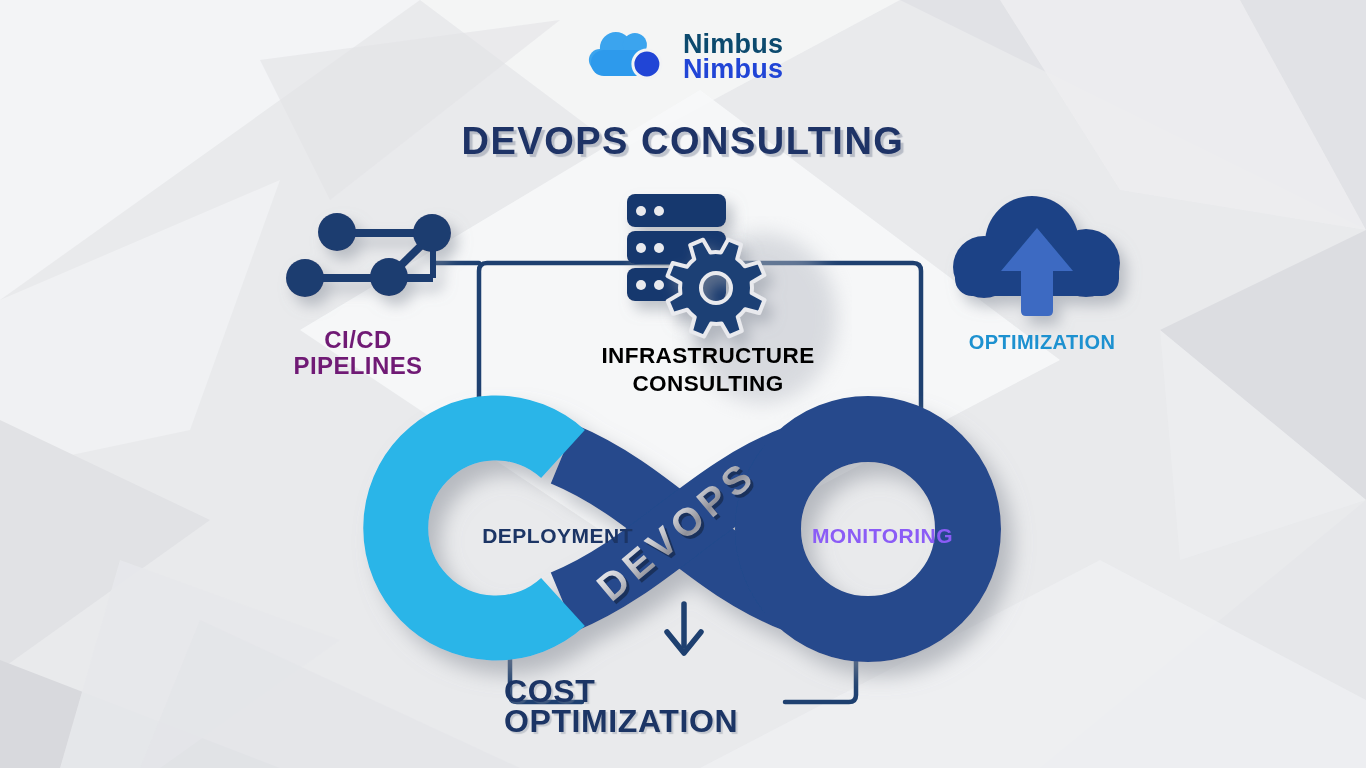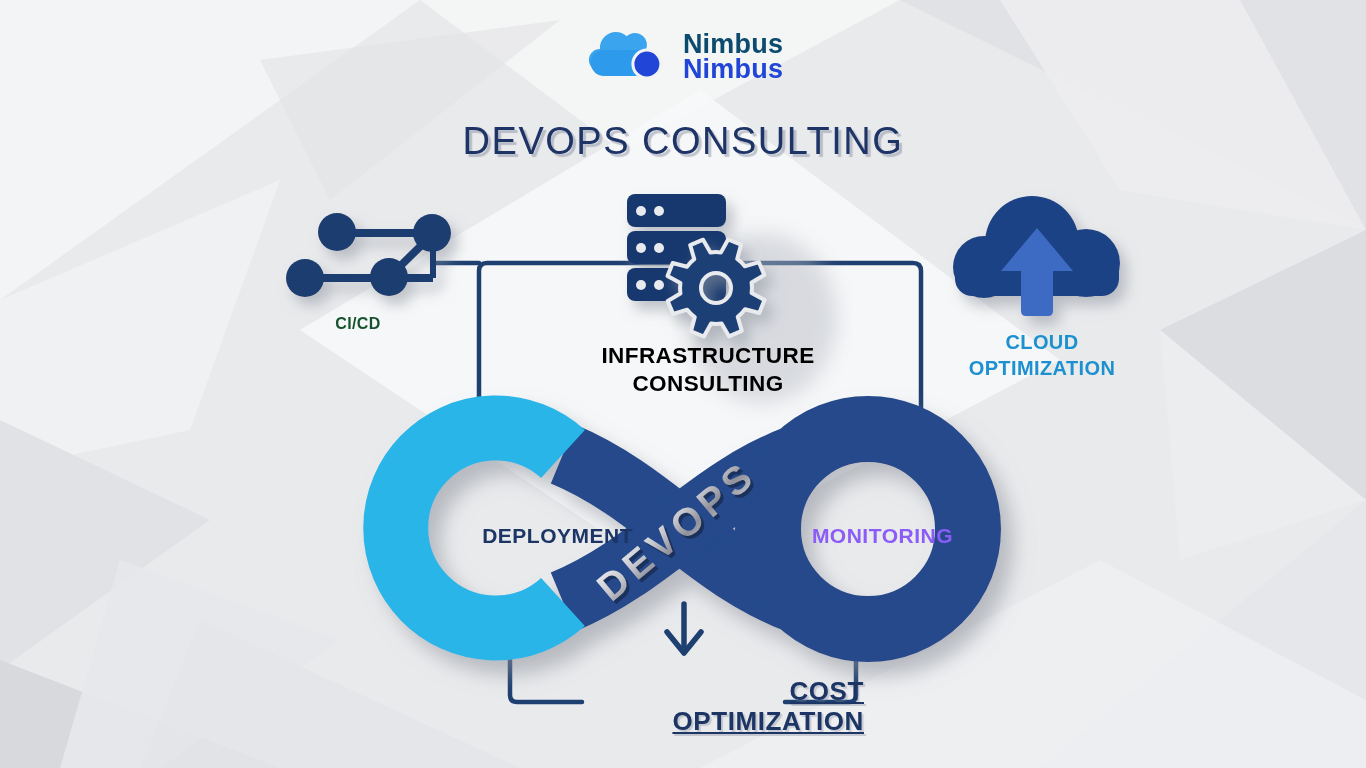--- a/index.html
+++ b/index.html
@@ -17,39 +17,38 @@
   .logo{
     position:absolute;top:26px;left:50%;transform:translateX(-50%);
     display:flex;align-items:center;gap:8px;z-index:3;
   }
   .logo-text{display:flex;flex-direction:column;line-height:25px;font-weight:bold;font-size:27px;letter-spacing:0.2px;}
   .logo-top{color:#0c4a6e;}
   .logo-bottom{color:#2145d6;}
 
   .title{
     position:absolute;top:120px;left:0;width:100%;text-align:center;z-index:3;
-    font-size:38px;font-weight:normal;letter-spacing:1.5px;color:#1e3366;
+    font-size:38px;font-weight:bold;letter-spacing:1.5px;color:#1e3366;
     text-shadow:3px 3px 1px rgba(125,134,152,0.45);
   }
 
   .feature-label{position:absolute;z-index:3;text-align:center;font-weight:bold;}
   .feature-label .l1,.feature-label .l2{display:block;}
-  .lbl-cicd{left:238px;top:311px;width:240px;font-size:16px;line-height:26px;color:#14532d;letter-spacing:0.4px;}
+  .lbl-cicd{left:238px;top:327px;width:240px;font-size:24px;line-height:26px;color:#701a75;letter-spacing:0.4px;}
   .lbl-infra{left:508px;top:342px;width:400px;font-size:22.5px;line-height:28px;color:#000000;letter-spacing:0.4px;}
   .lbl-cloud{left:922px;top:329px;width:240px;font-size:20px;line-height:26px;color:#1d91d0;letter-spacing:0.4px;}
 
   .loop-label{position:absolute;z-index:3;text-align:right;font-weight:bold;font-size:21px;letter-spacing:0.5px;}
   .lbl-deployment{left:413px;top:524px;width:220px;color:#1c3565;}
   .lbl-monitoring{left:733px;top:524px;width:220px;color:#8b5cf6;}
 
   .lbl-cost{
-    position:absolute;left:504px;top:676px;width:360px;z-index:3;text-align:right;
-    font-weight:bold;font-size:26px;line-height:30px;color:#1c3565;letter-spacing:0.6px;
+    position:absolute;left:504px;top:676px;width:360px;z-index:3;text-align:left;
+    font-weight:bold;font-size:32px;line-height:30px;color:#1c3565;letter-spacing:0.6px;
     text-shadow:2px 2px 1px rgba(125,134,152,0.35);
-    text-decoration:underline;
   }
 </style>
 </head>
 <body>
 
 <div class="stage">
 
   <svg class="bg-svg" width="1366" height="768" viewBox="0 0 1366 768">
     <polygon points="0,0 420,0 0,300" fill="#f3f4f6"></polygon>
     <polygon points="420,0 900,0 620,150" fill="#f6f7f8" opacity="0.8"></polygon>
@@ -168,27 +167,27 @@
     <div class="logo-text">
       <span class="logo-top">Nimbus</span>
       <span class="logo-bottom">Nimbus</span>
     </div>
   </div>
 
   <div class="title">DEVOPS CONSULTING</div>
 
   <div class="feature-label lbl-cicd">
     <span class="l1">CI/CD</span>
+    <span class="l2">PIPELINES</span>
   </div>
   <div class="feature-label lbl-infra">
     <span class="l1">INFRASTRUCTURE</span>
     <span class="l2">CONSULTING</span>
   </div>
   <div class="feature-label lbl-cloud">
-    <span class="l1">CLOUD</span>
     <span class="l2">OPTIMIZATION</span>
   </div>
 
   <div class="loop-label lbl-deployment">DEPLOYMENT</div>
   <div class="loop-label lbl-monitoring">MONITORING</div>
 
   <div class="lbl-cost">
     <span class="l1" style="display:block">COST</span>
     <span class="l2" style="display:block">OPTIMIZATION</span>
   </div>

